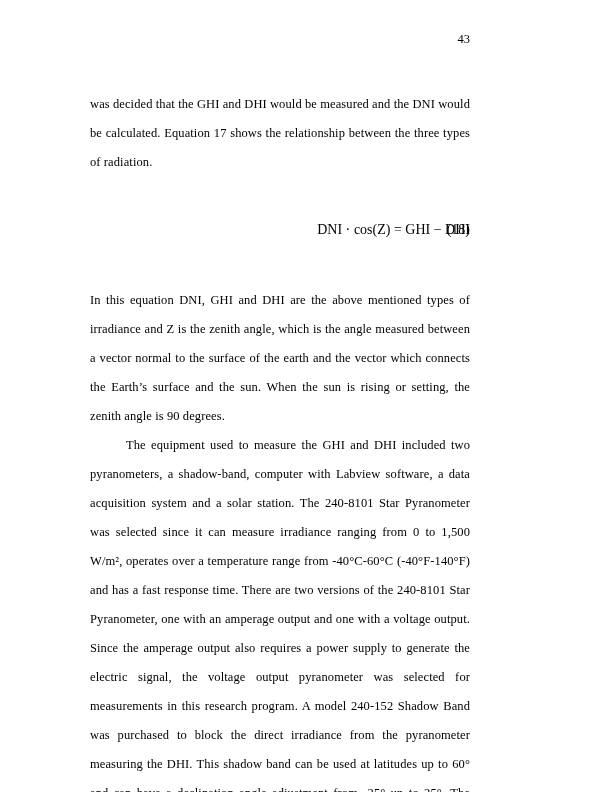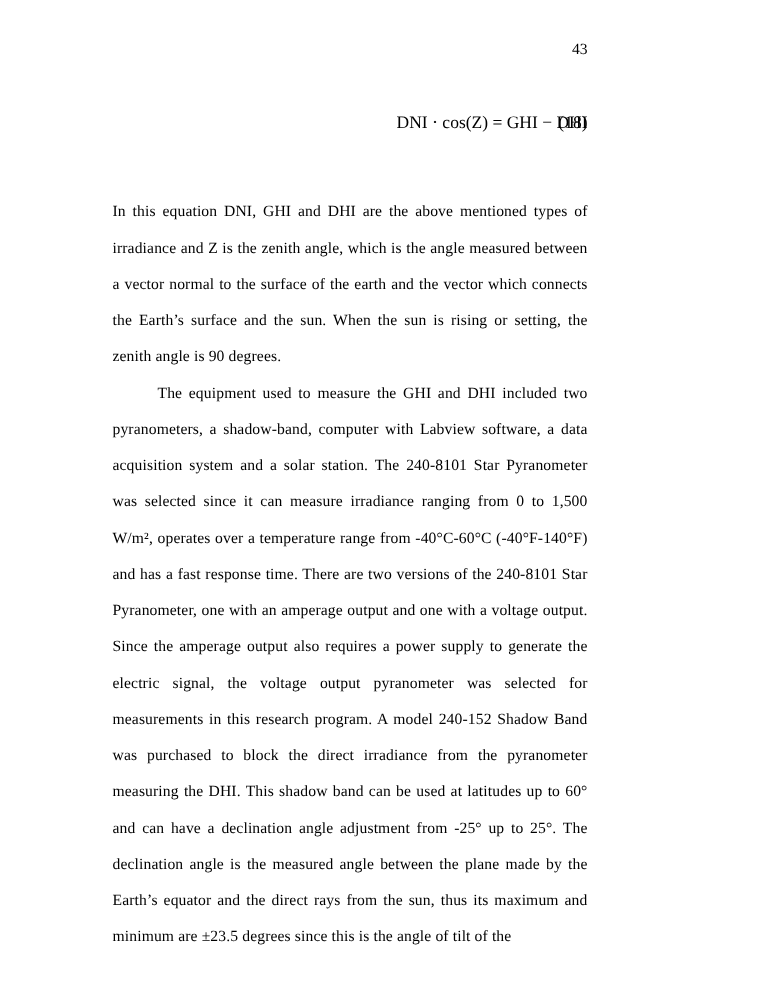--- a/index.html
+++ b/index.html
@@ -55,20 +55,21 @@
     font-family: Liberation Serif, serif;
   }
 </style>
 </head>
 <body>
 
 <div class="page">
 
   <div class="page-number">43</div>
 
+  <p class="para para-first">was decided that the GHI and DHI would be measured and the DNI would be calculated. Equation 17 shows the relationship between the three types of radiation.</p>
 
   <div class="equation-row">
     <span class="eq-body">DNI ⋅ cos(Z) = GHI − DHI</span>
     <span class="eq-number">(18)</span>
   </div>
 
   <p class="para para-second">In this equation DNI, GHI and DHI are the above mentioned types of irradiance and Z is the zenith angle, which is the angle measured between a vector normal to the surface of the earth and the vector which connects the Earth’s surface and the sun. When the sun is rising or setting, the zenith angle is 90 degrees.</p>
 
   <p class="para para-indent">The equipment used to measure the GHI and DHI included two pyranometers, a shadow-band, computer with Labview software, a data acquisition system and a solar station. The 240-8101 Star Pyranometer was selected since it can measure irradiance ranging from 0 to 1,500 W/m², operates over a temperature range from -40°C-60°C (-40°F-140°F) and has a fast response time. There are two versions of the 240-8101 Star Pyranometer, one with an amperage output and one with a voltage output. Since the amperage output also requires a power supply to generate the electric signal, the voltage output pyranometer was selected for measurements in this research program. A model 240-152 Shadow Band was purchased to block the direct irradiance from the pyranometer measuring the DHI. This shadow band can be used at latitudes up to 60° and can have a declination angle adjustment from -25° up to 25°. The declination angle is the measured angle between the plane made by the Earth’s equator and the direct rays from the sun, thus its maximum and minimum are ±23.5 degrees since this is the angle of tilt of the</p>
 

